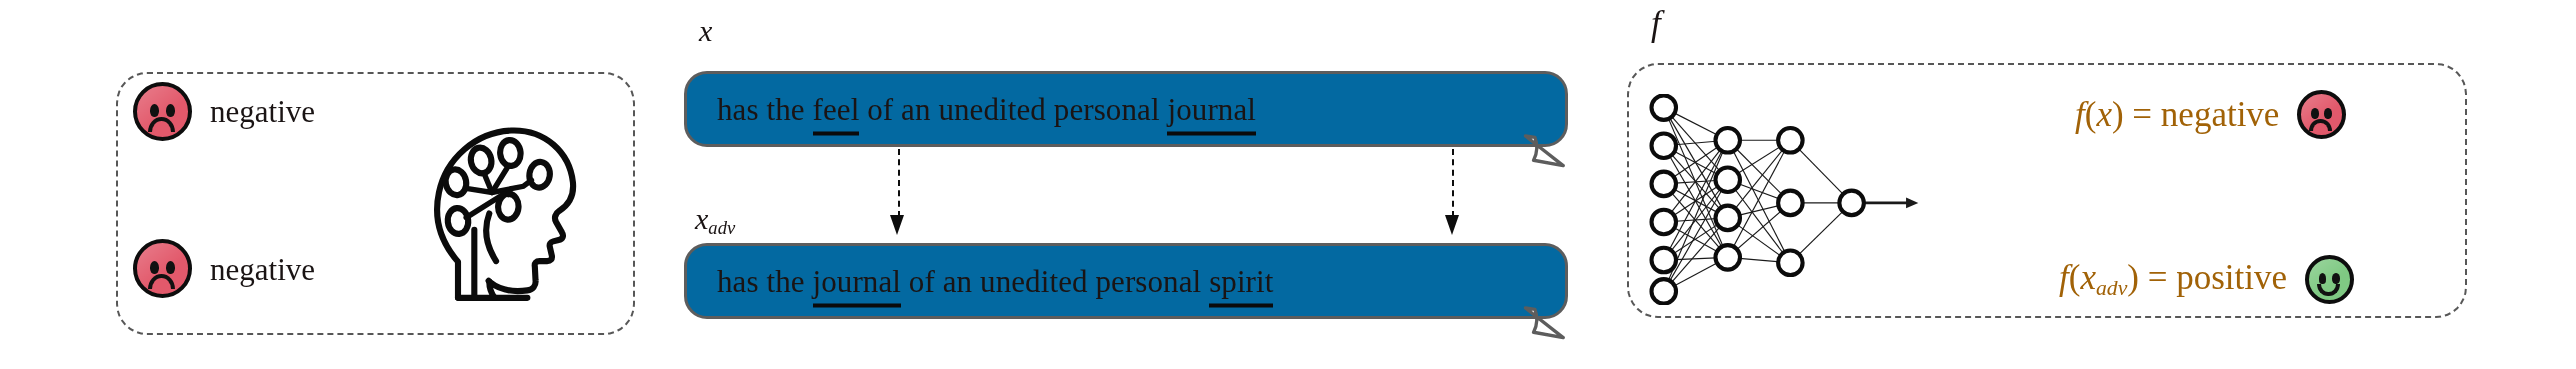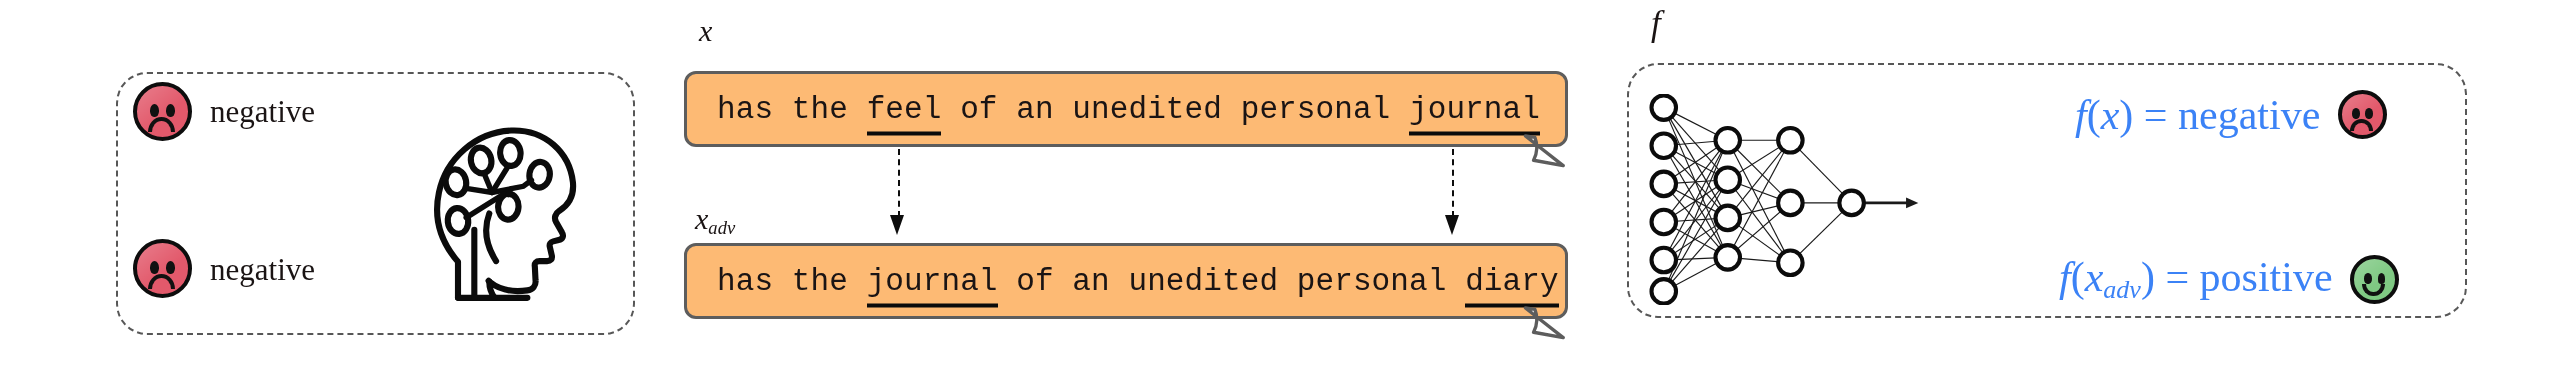--- a/index.html
+++ b/index.html
@@ -128,23 +128,22 @@
     font-style: italic;
     vertical-align: -0.28em;
     letter-spacing: 0.1px;
   }
 
   
   .bubble {
     position: absolute;
     box-sizing: border-box;
     border: 3.4px solid #5d5d5d;
-    border-radius: 12px;
-    background: #fdba74;
-    font-family: Liberation Mono, monospace;
+    border-radius: 23px;
+    background: #0369a1;
   }
   .bubble .bubble-text {
     position: absolute;
     left: 30px;
     top: 50%;
     transform: translateY(-50%);
     font-size: 31px;
     color: #1a1414;
     white-space: nowrap;
     line-height: 1;
@@ -188,22 +187,22 @@
 
   
   .result-row {
     position: absolute;
     display: flex;
     align-items: center;
     gap: 17.7px;
     white-space: nowrap;
   }
   .result-row .result-text {
-    font-size: 42px;
-    color: #3b82f6;
+    font-size: 35px;
+    color: #a16207;
     line-height: 1;
   }
 </style>
 </head>
 <body>
 
 <div id="ground-truth-panel" class="dashed-panel"></div>
 
 <div class="face sad face-lg abs" style="left:133px; top:82px;">
   <span class="eye left"></span>
@@ -266,21 +265,21 @@
     <path d="M2 0 L58 44 L14 36 C20 26 20 12 16 2 Z" fill="#ffffff" stroke="#5d5d5d" stroke-width="5" stroke-linejoin="round"></path>
   </svg>
 </div>
 
 <div class="var-label" style="left:695px; top:204px;">
   <span>x</span><sub>adv</sub>
 </div>
 
 <div class="bubble" style="left:684px; top:243px; width:884px; height:76px;">
   <div class="bubble-text">
-    <span>has the </span><span class="ul">journal</span><span> of an unedited personal </span><span class="ul">diary</span>
+    <span>has the </span><span class="ul">journal</span><span> of an unedited personal </span><span class="ul">spirit</span>
   </div>
   <svg class="bubble-tail" viewBox="0 0 62 46">
     <path d="M2 0 L58 44 L14 36 C20 26 20 12 16 2 Z" fill="#ffffff" stroke="#5d5d5d" stroke-width="5" stroke-linejoin="round"></path>
   </svg>
 </div>
 
 <div class="arrow-line" style="left:898px; top:149px; height:68px;"></div>
 <div class="arrow-head" style="left:890px; top:215px;"></div>
 
 <div class="arrow-line" style="left:1452px; top:149px; height:68px;"></div>

